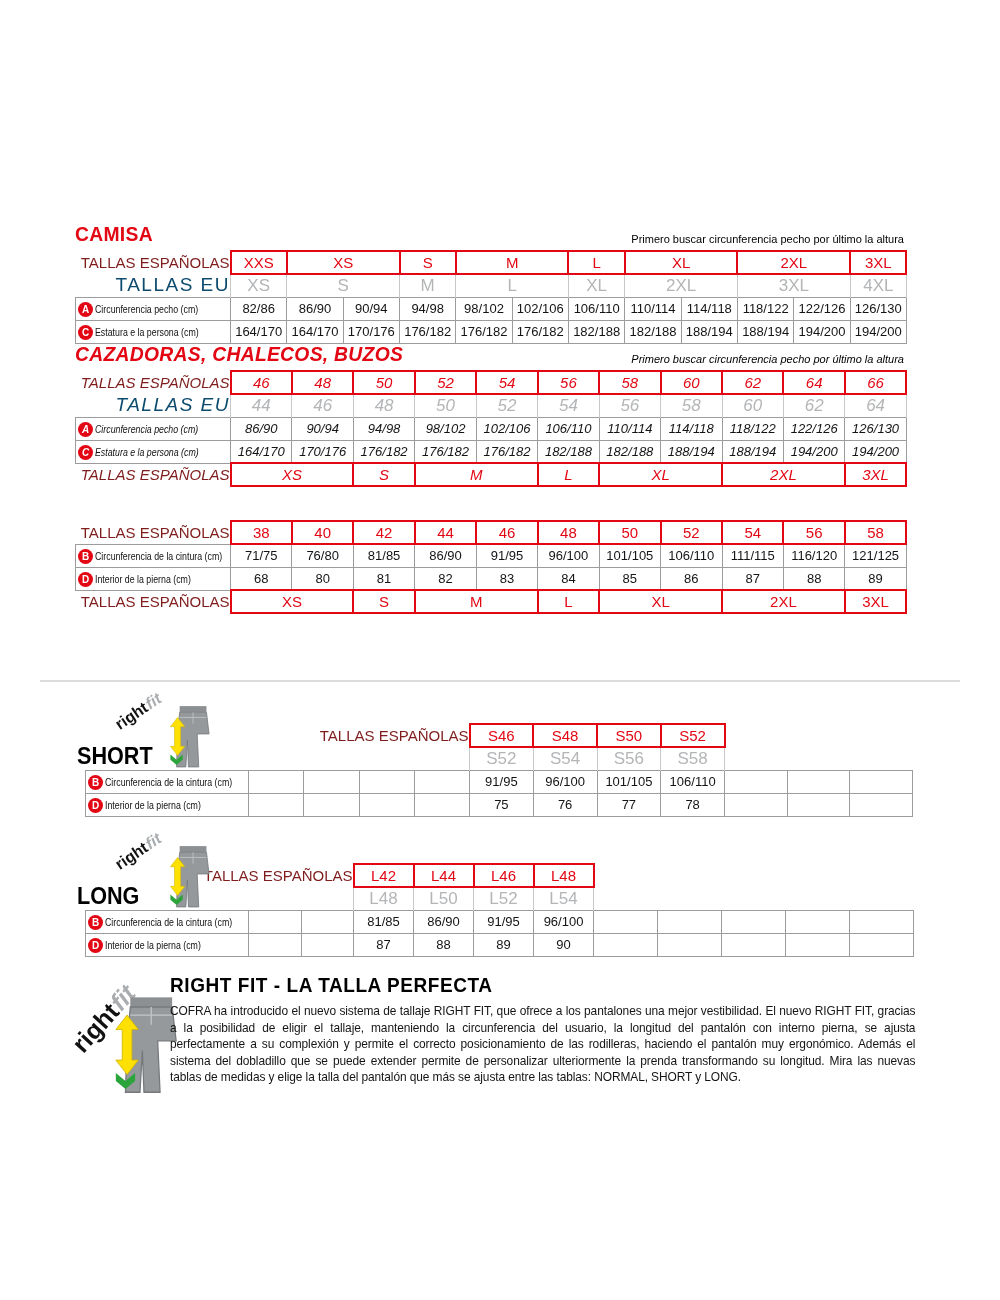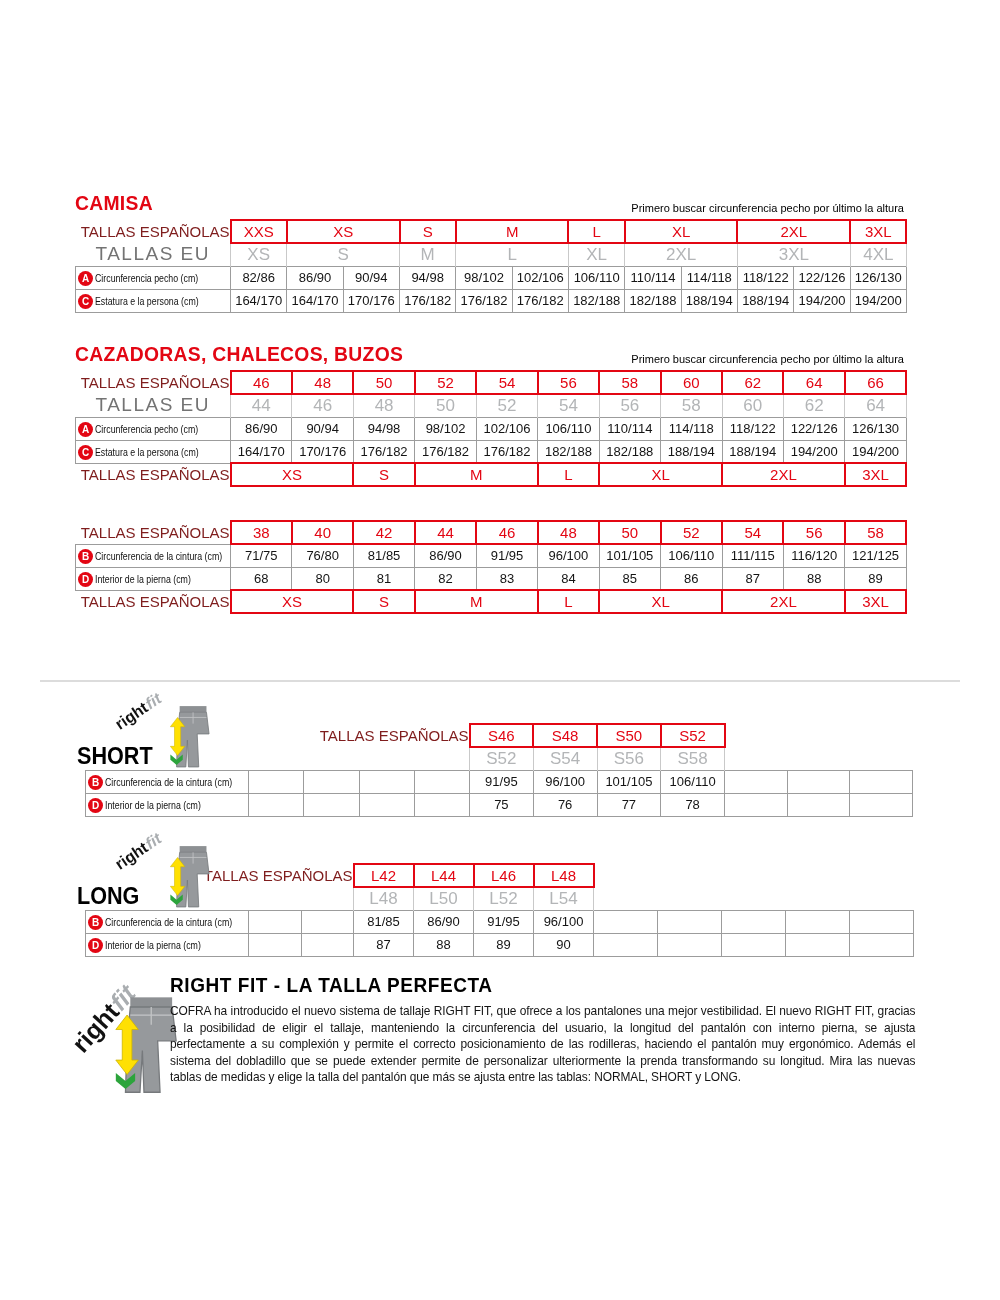--- a/index.html
+++ b/index.html
@@ -9,21 +9,21 @@
   .tbl-head{display:flex;justify-content:space-between;align-items:flex-end;height:28px;margin-bottom:4px;}
   .sec-title{font-size:21px;font-weight:700;color:#e30613;margin:0;white-space:nowrap;transform:scaleX(0.92);transform-origin:0 100%;letter-spacing:0.3px;}
   .note{font-size:11px;color:#000;margin:0 2px 1px 0;white-space:nowrap;}
   
   table.sizes{border-collapse:collapse;table-layout:fixed;}
   table.sizes tr{height:23px;}
   table.sizes td,table.sizes th{padding:0;overflow:hidden;white-space:nowrap;font-weight:400;}
   .red-cell{border:2px solid #e30613;color:#e30613;font-weight:700;font-size:15px;text-align:center;background:#fff;}
   .red-lbl{border:none;color:#7f1d1d;font-weight:700;font-size:15px;text-align:right;padding-right:7px;transform-origin:100% 50%;}
   .eu-cell{border-left:1px solid #c9c9c9;border-right:1px solid #c9c9c9;color:#b3b5b7;font-weight:700;font-size:17px;text-align:center;}
-  .eu-lbl{border:none;color:#737373;font-weight:700;font-size:19px;text-align:center;letter-spacing:1.5px;}
+  .eu-lbl{border:none;color:#0c4a6e;font-weight:700;font-size:19px;text-align:right;letter-spacing:1.5px;}
   .gray-cell{border-left:1px solid #c9c9c9;border-right:1px solid #c9c9c9;color:#b3b5b7;font-weight:700;font-size:17px;text-align:center;}
   .no-b{border:none;}
   .d-cell{border:1px solid #9c9c9c;font-size:13px;text-align:center;color:#141414;}
   .lbl-cell{border:1px solid #9c9c9c;text-align:left;padding:0 1px 0 2px;}
   .lbl-text{display:inline-block;font-size:11px;transform:scaleX(0.8);transform-origin:0 50%;vertical-align:middle;}
   .badge{display:inline-block;width:15px;height:15px;line-height:15px;border-radius:50%;background:#e30613;color:#fff;font-weight:700;font-size:10px;text-align:center;margin:0 2px 0 2px;vertical-align:middle;}
   
   .divider{position:absolute;top:680px;left:40px;width:920px;border-top:2px solid #dcdcdc;height:0;}
   
   .variant-title{position:absolute;left:-8px;top:45px;margin:0;font-size:24px;font-weight:700;color:#000;transform:scaleX(0.9);transform-origin:0 0;white-space:nowrap;}
@@ -40,21 +40,21 @@
   .logo-lg .rf-svg{position:absolute;left:36px;top:16px;width:74px;height:104px;}
   .logo-lg .rf-text{left:2px;top:58px;font-size:25px;transform:rotate(-48deg);transform-origin:0 50%;}
   
   .rf-content{margin-left:95px;}
   .rf-heading{margin:2px 0 6px;font-size:20px;font-weight:700;color:#000;white-space:nowrap;letter-spacing:0.6px;transform:scaleX(0.95);transform-origin:0 0;}
   .rf-body{margin:0;width:812px;font-size:13px;line-height:16.6px;text-align:justify;transform:scaleX(0.918);transform-origin:0 0;letter-spacing:-0.1px;color:#151515;}
 </style>
 </head>
 <body>
 
-<section class="sec" id="sec-camisa" style="top:187px;left:75px;width:831px;">
+<section class="sec" id="sec-camisa" style="top:218px;left:75px;width:831px;">
   <div class="tbl-head">
     <h2 class="sec-title">CAMISA</h2>
     <p class="note">Primero buscar circunferencia pecho por último la altura</p>
   </div>
   <table class="sizes" style="width:831px;">
     <colgroup>
       <col style="width:155px;">
       <col style="width:56.33px;">
         <col style="width:56.33px;">
         <col style="width:56.33px;">
@@ -122,21 +122,21 @@
           <td class="d-cell">182/188</td>
           <td class="d-cell">188/194</td>
           <td class="d-cell">188/194</td>
           <td class="d-cell">194/200</td>
           <td class="d-cell">194/200</td>
         </tr>
   </tbody>
     </table>
 </section>
 
-<section class="sec" id="sec-cazadoras" style="top:338px;left:75px;width:831px;">
+<section class="sec" id="sec-cazadoras" style="top:338px;left:75px;width:831px;font-style:italic;">
   <div class="tbl-head">
     <h2 class="sec-title">CAZADORAS, CHALECOS, BUZOS</h2>
     <p class="note">Primero buscar circunferencia pecho por último la altura</p>
   </div>
   <table class="sizes" style="width:831px;">
     <colgroup>
       <col style="width:155px;">
       <col style="width:61.45px;">
         <col style="width:61.45px;">
         <col style="width:61.45px;">

